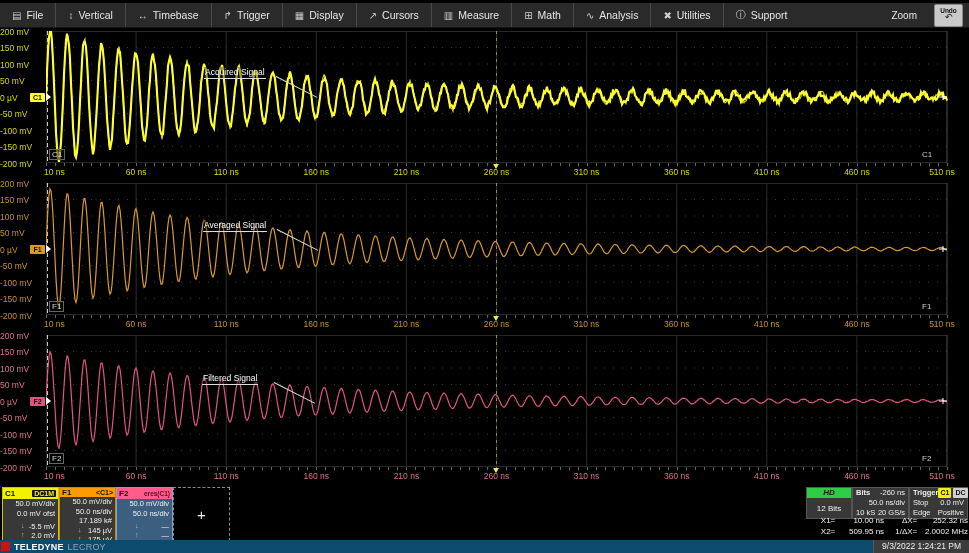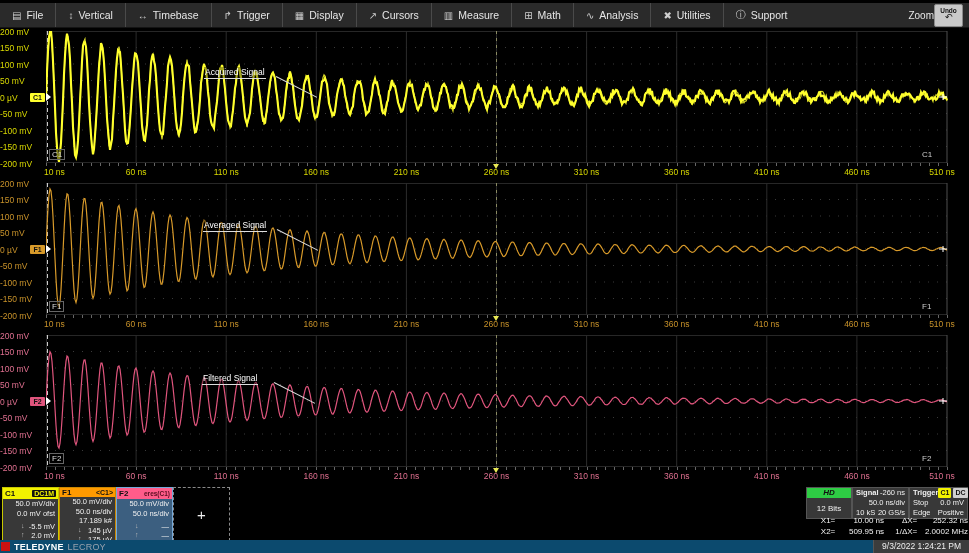--- a/index.html
+++ b/index.html
@@ -4,21 +4,21 @@
 <style>
   html,body{margin:0;padding:0;background:#000;}
   #screen{position:relative;width:969px;height:553px;background:#000;overflow:hidden;
     font-family:"Liberation Sans","DejaVu Sans",sans-serif;-webkit-font-smoothing:antialiased;}
   
   #menubar{position:absolute;left:0;top:3px;width:969px;height:24px;background:#2a2a2a;
     border-bottom:1px solid #141414;display:flex;align-items:stretch;color:#e6e6e6;font-size:10.5px;}
   .menu-item{display:flex;align-items:center;gap:5px;padding:0 12px;border-left:1px solid #4a4a4a;cursor:default;}
   .menu-item:first-child{border-left:none;}
   .menu-item .mi-icon{font-size:10px;color:#cfcfcf;}
-  #zoom-area{margin-left:auto;display:flex;align-items:center;gap:0;padding-right:6px;}
+  #zoom-area{margin-left:auto;display:flex;align-items:center;gap:17px;padding-right:6px;}
   #zoom-label{font-size:10px;color:#e6e6e6;}
   #undo-button{width:27px;height:21px;background:#c9c9c9;border:1px solid #8a8a8a;border-radius:2px;
     display:flex;flex-direction:column;align-items:center;justify-content:center;color:#111;line-height:1;}
   #undo-button .undo-text{font-size:6.5px;font-weight:bold;}
   #undo-button .undo-arrow{font-size:9px;margin-top:-1px;}
   
   .panel{position:absolute;left:0;width:969px;height:148px;}
   .plot-svg{position:absolute;left:46px;top:0;background:#000;}
   .ylabel{position:absolute;width:43px;text-align:left;font-size:8.5px;}
   .zero-badge{position:absolute;left:30px;width:15px;height:9px;font-size:7px;font-weight:bold;color:#111;
@@ -362,21 +362,21 @@
     <span>+</span>
   </div>
 
   <div class="infobox" id="hd-box" style="left:806px;width:44px;height:30px;border:1px solid #555">
     <div class="ihead">HD</div>
     <div class="ibits">12 Bits</div>
   </div>
 
   <div class="infobox" id="tbase-box" style="left:852px;width:55px;height:30px;border:1px solid #555">
     <div class="irow">
-        <span style="font-weight:bold">Signal</span>
+        <span style="font-weight:bold">Bits</span>
         <span>-260 ns</span>
       </div>
     <div class="irow">
         <span></span>
         <span>50.0 ns/div</span>
       </div>
     <div class="irow">
         <span>10 kS</span>
         <span>20 GS/s</span>
       </div>

